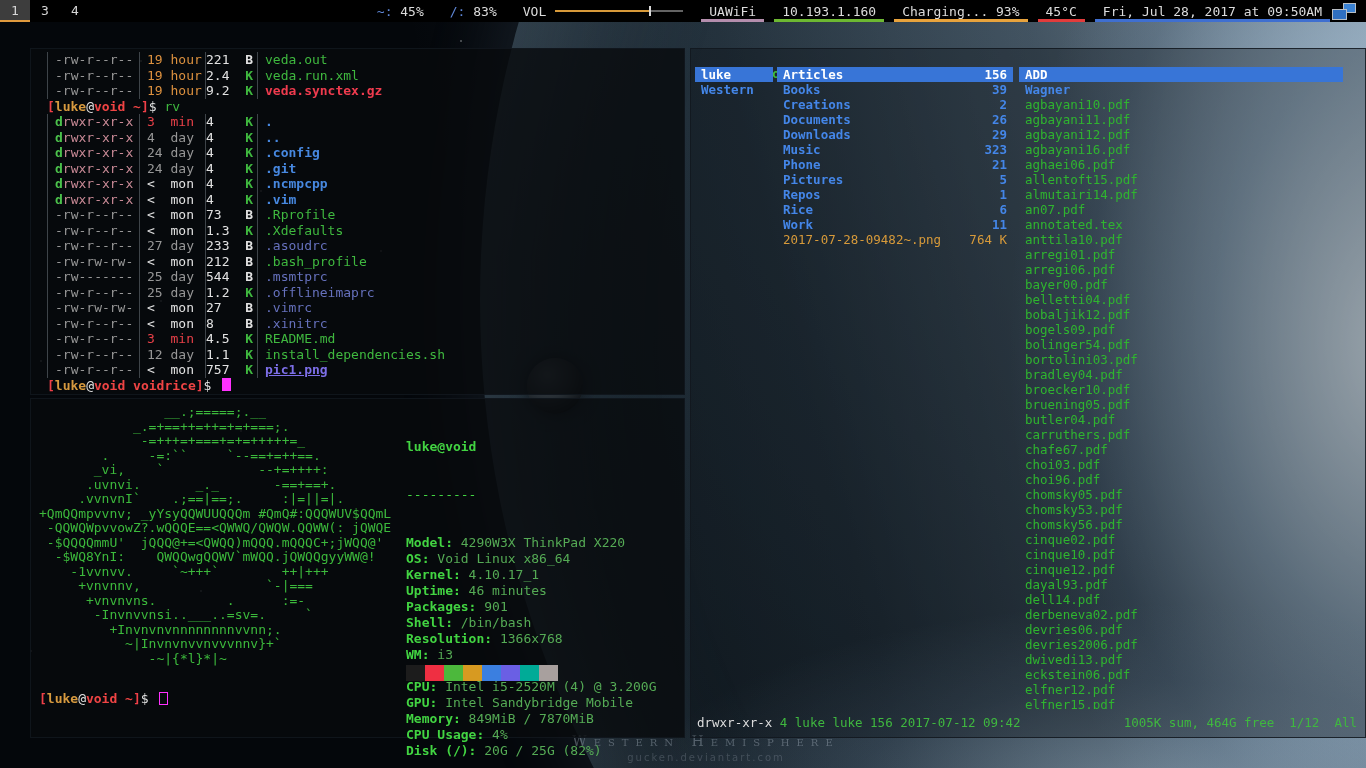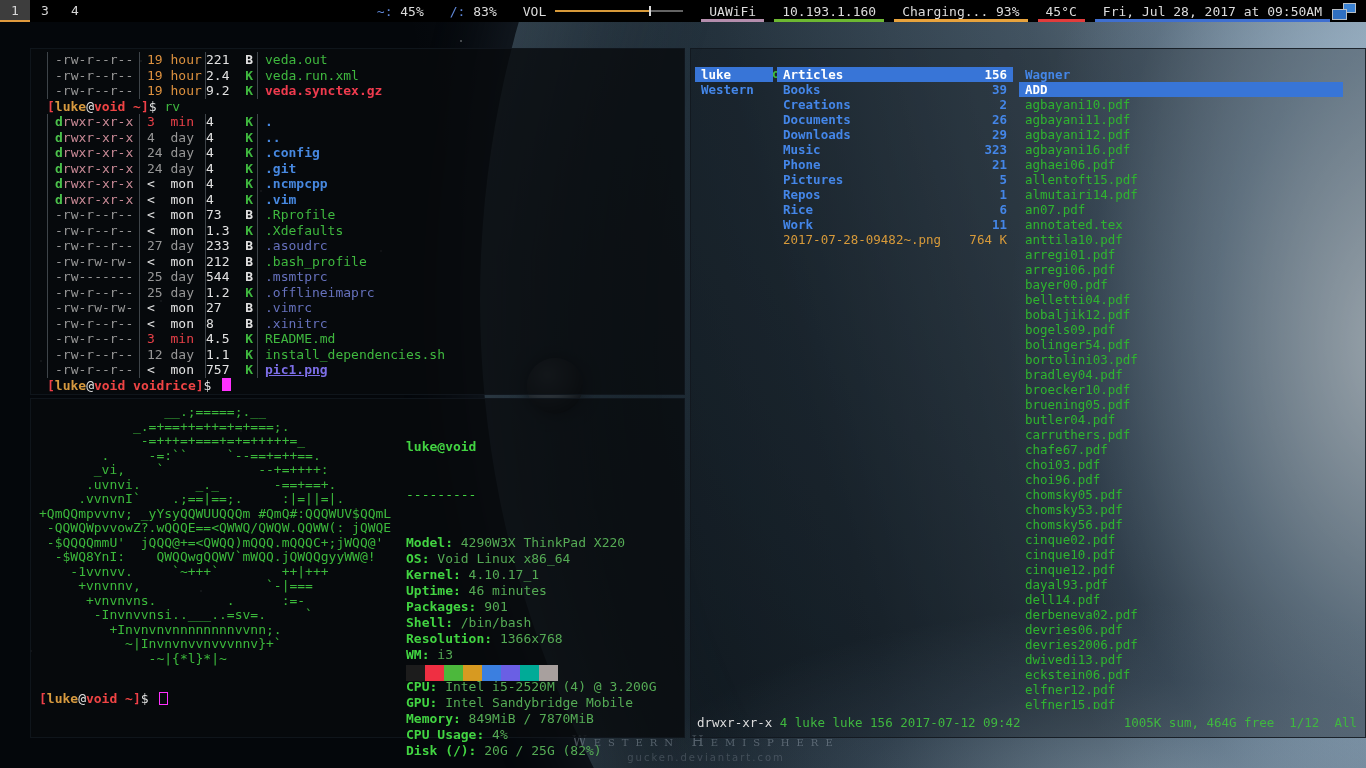--- a/index.html
+++ b/index.html
@@ -220,22 +220,22 @@
         <div class="rrow spread"><span>Downloads</span><span>29</span></div>
         <div class="rrow spread"><span>Music</span><span>323</span></div>
         <div class="rrow spread"><span>Phone</span><span>21</span></div>
         <div class="rrow spread"><span>Pictures</span><span>5</span></div>
         <div class="rrow spread"><span>Repos</span><span>1</span></div>
         <div class="rrow spread"><span>Rice</span><span>6</span></div>
         <div class="rrow spread"><span>Work</span><span>11</span></div>
         <div class="rrow spread img"><span>2017-07-28-09482~.png</span><span>764 K</span></div>
       </div>
     <div class="r-col r-col3">
+        <div class="rrow pv sel dir">ADD</div>
         <div class="rrow pv dir">Wagner</div>
-        <div class="rrow pv sel dir">ADD</div>
         <div class="rrow pv">agbayani10.pdf</div>
         <div class="rrow pv">agbayani11.pdf</div>
         <div class="rrow pv">agbayani12.pdf</div>
         <div class="rrow pv">agbayani16.pdf</div>
         <div class="rrow pv">aghaei06.pdf</div>
         <div class="rrow pv">allentoft15.pdf</div>
         <div class="rrow pv">almutairi14.pdf</div>
         <div class="rrow pv">an07.pdf</div>
         <div class="rrow pv">annotated.tex</div>
         <div class="rrow pv">anttila10.pdf</div>

